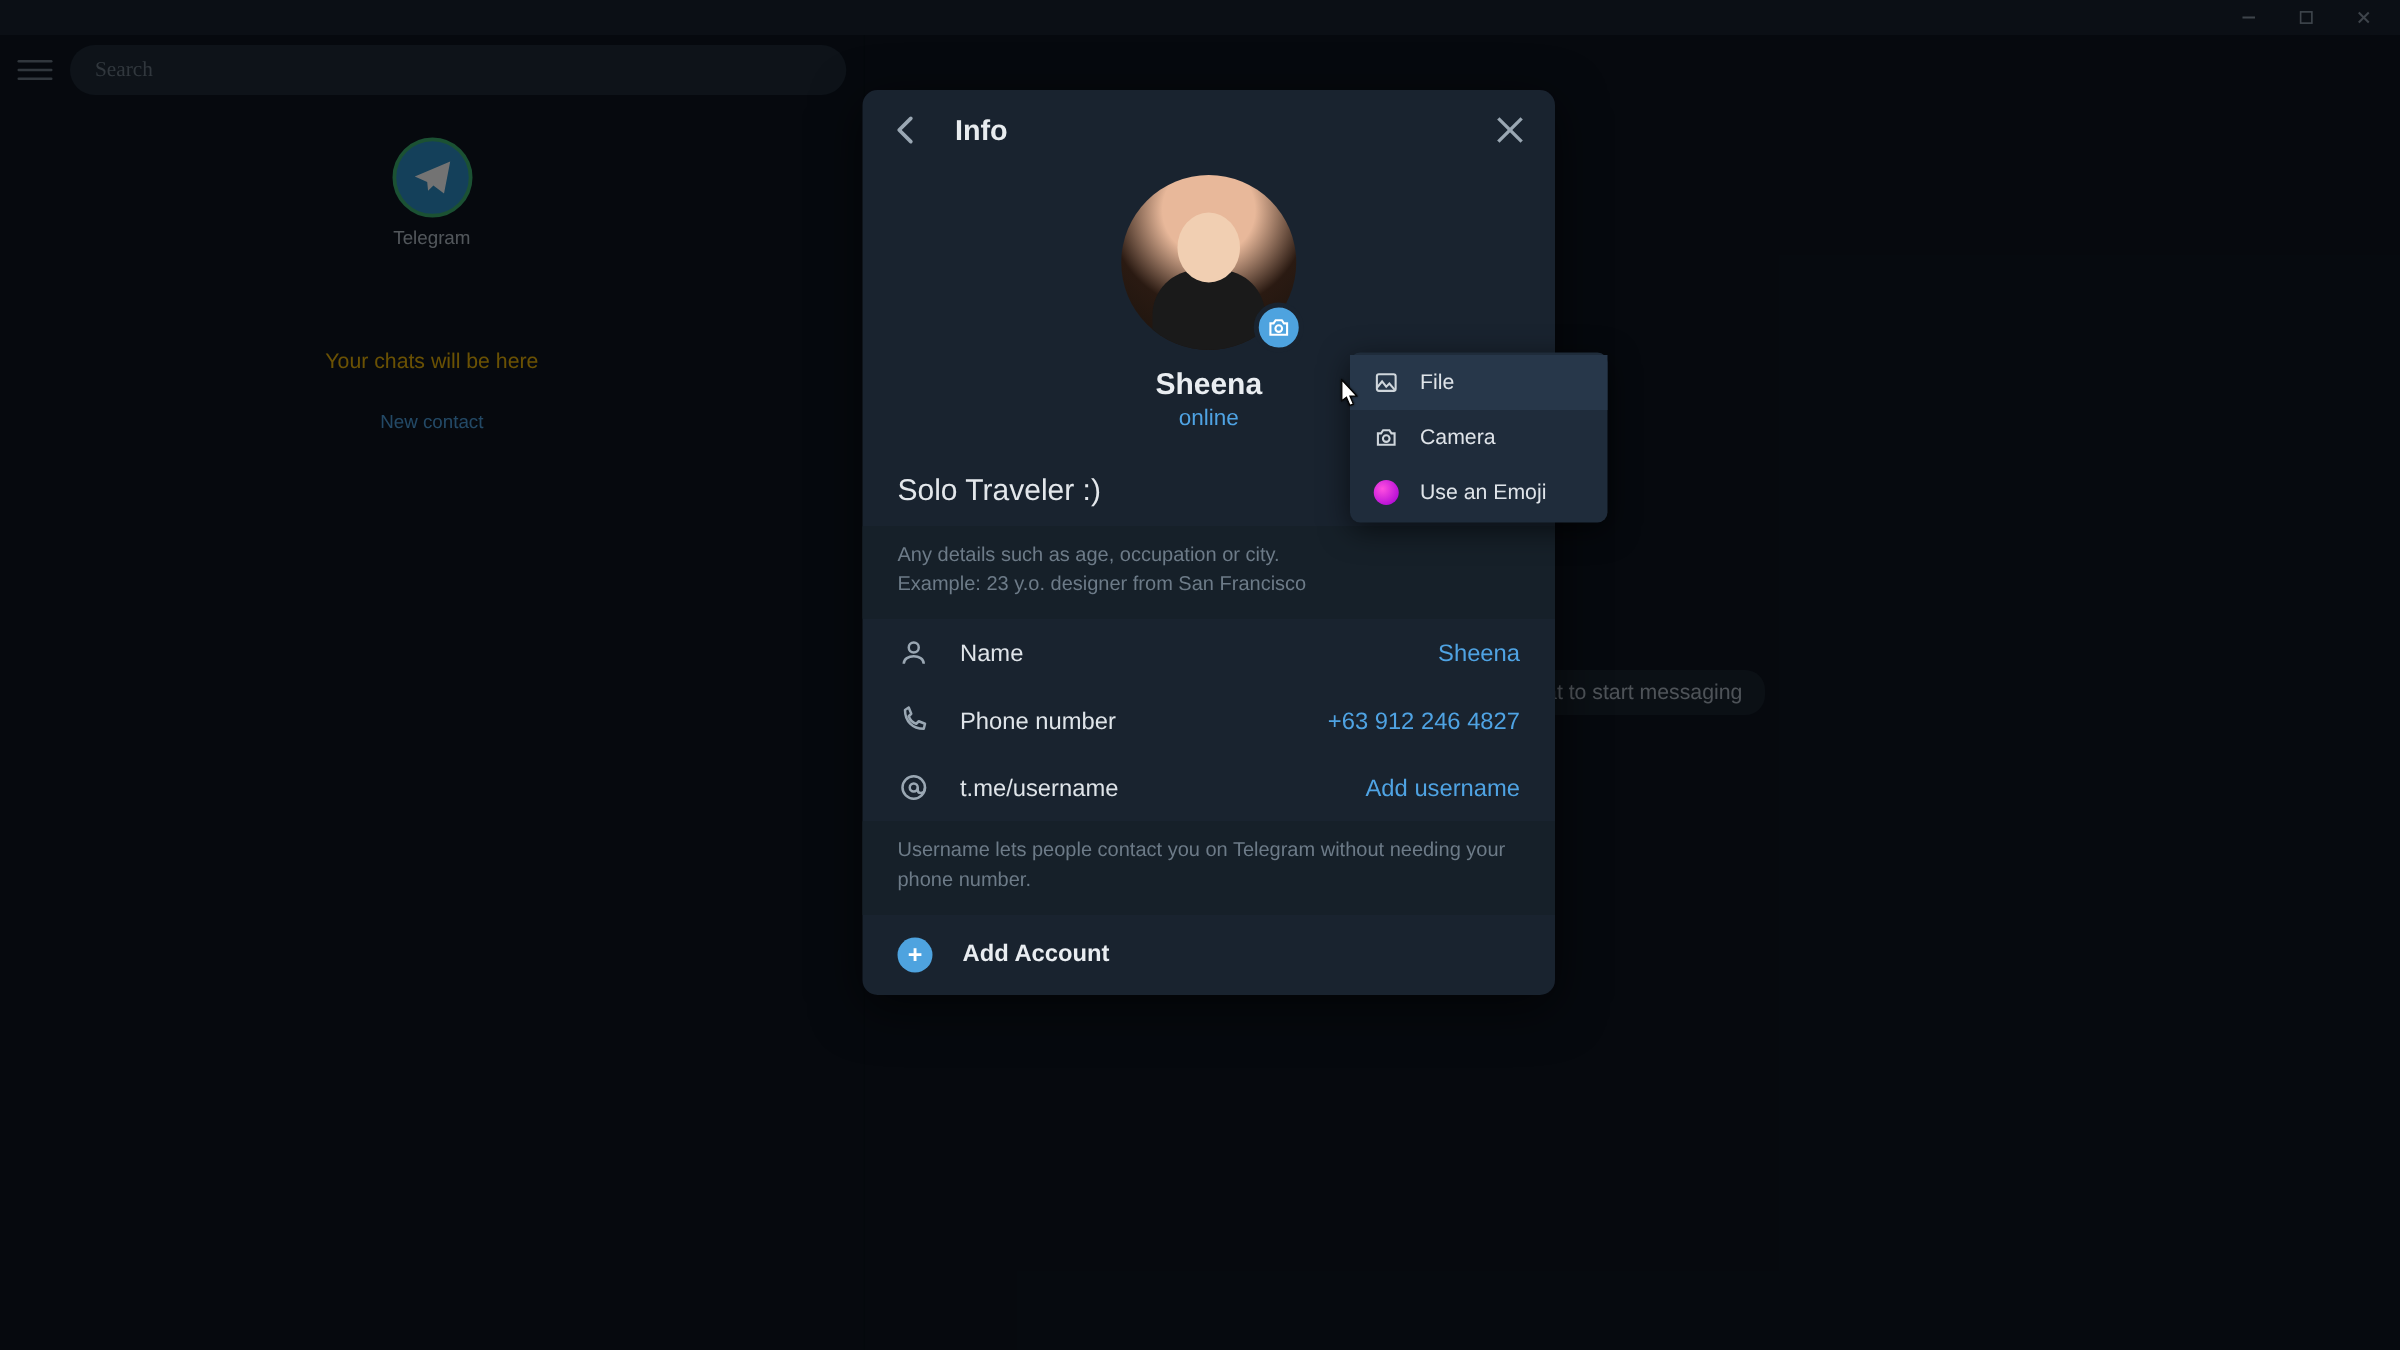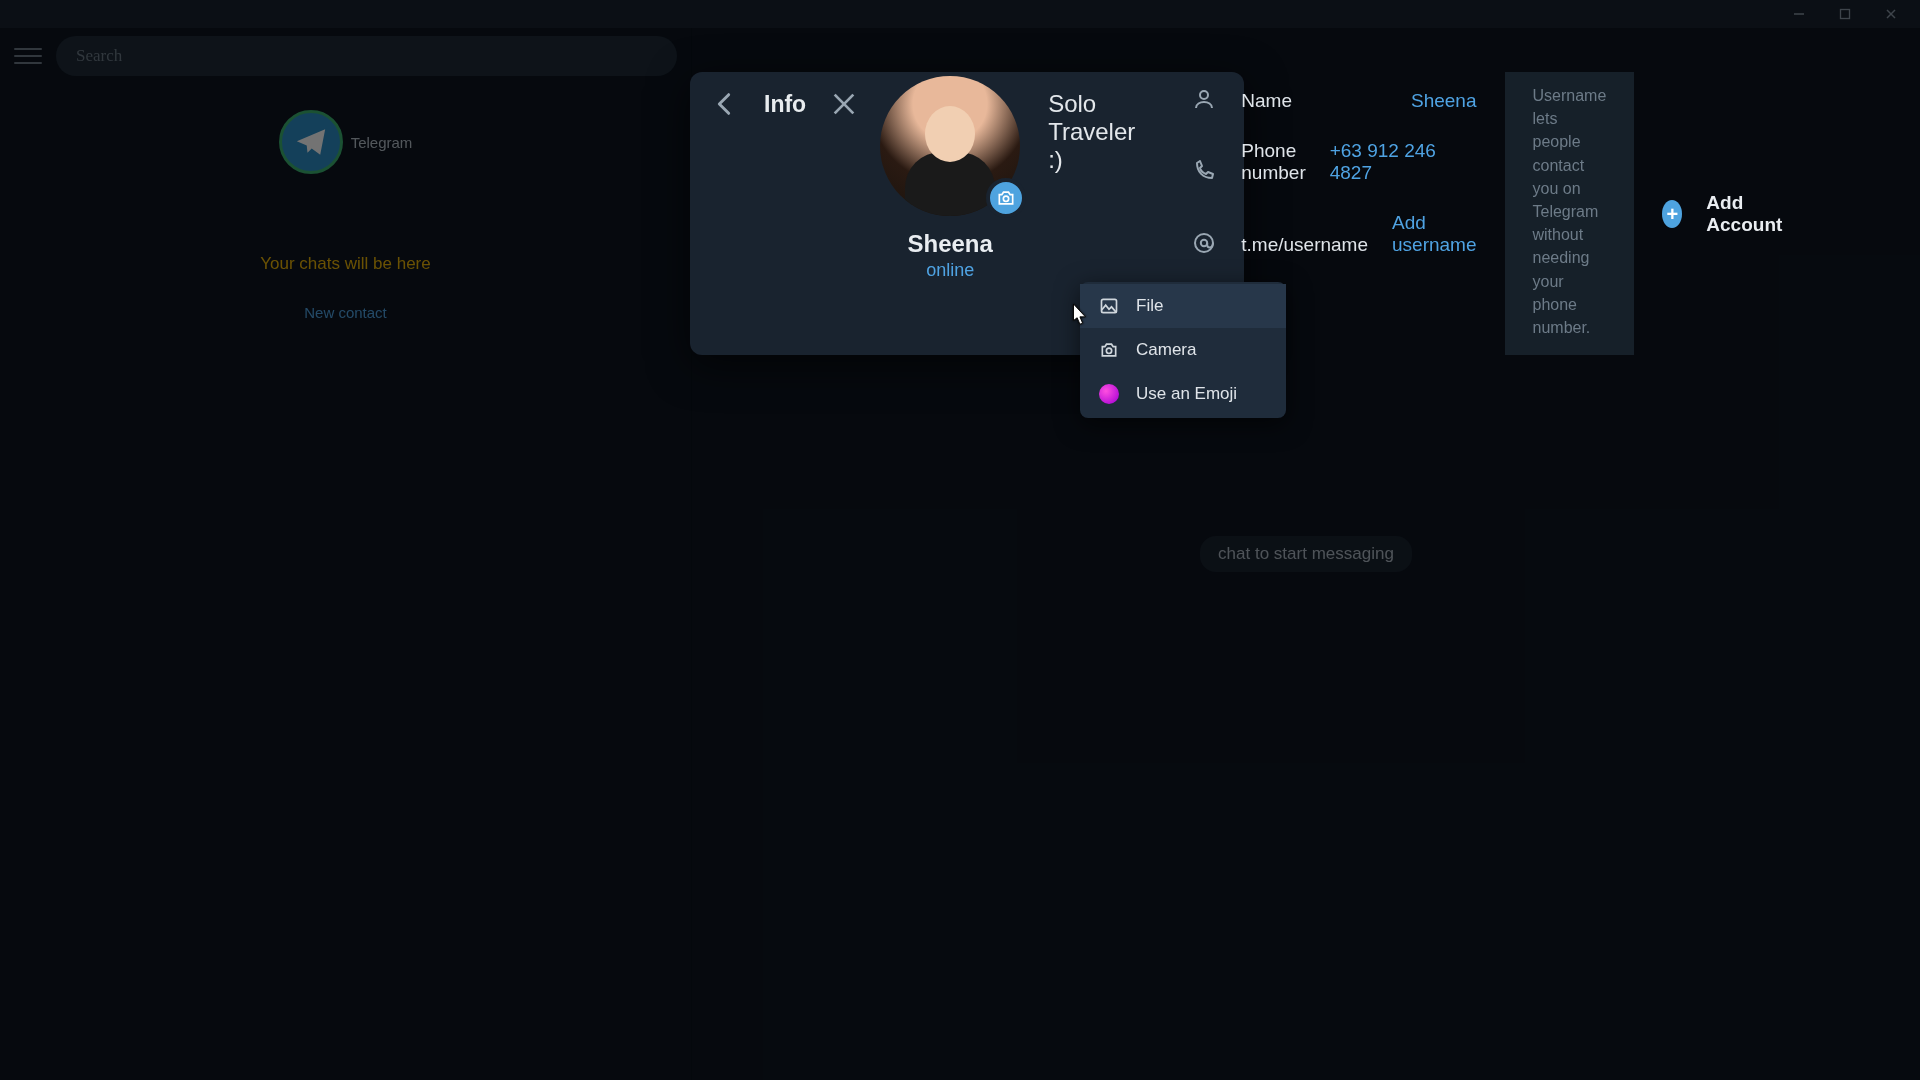--- a/index.html
+++ b/index.html
@@ -75,21 +75,21 @@
     background:var(--bg-search);color:var(--text-primary);
     padding:0 20px;font-size:17px;font-family:Liberation Serif, serif;
   }
   .search-input::placeholder{color:#6d7b88;}
 
   .sidebar-body{
     flex:1;display:flex;flex-direction:column;align-items:center;
     padding-top:26px;
   }
   .chat-tile{
-    display:flex;align-items:center;gap:8px;
+    display:flex;flex-direction:column;align-items:center;gap:8px;
   }
   .telegram-logo{
     width:64px;height:64px;border-radius:50%;
     border:3px solid var(--green);
     background:#2d8fc7;
     display:flex;align-items:center;justify-content:center;
   }
   .telegram-logo svg{width:34px;height:34px;fill:#fff;}
   .chat-tile-label{font-size:15px;color:#b7c1cb;}
 
@@ -113,21 +113,21 @@
   
   .modal{
     position:absolute;
     left:690px;top:72px;
     width:554px;
     background:var(--bg-modal);
     border-radius:12px;
     z-index:10;
     box-shadow:0 10px 40px rgba(0,0,0,0.6);
     overflow:visible;
-    display:flex;flex-direction:row;
+    display:flex;flex-direction:column;
   }
   .modal-header{
     height:64px;display:flex;align-items:center;padding:0 20px;gap:22px;
   }
   .modal-header .back-btn,
   .modal-header .close-btn{
     width:32px;height:32px;display:flex;align-items:center;justify-content:center;
     color:#9aa7b3;
   }
   .modal-header .title{
@@ -323,20 +323,24 @@
             <circle cx="12" cy="13" r="3.2" fill="none" stroke="currentColor" stroke-width="2"></circle>
           </svg>
       </div>
     </div>
     <div class="profile-name">Sheena</div>
     <div class="profile-status">online</div>
   </div>
 
   <div class="bio-field">Solo Traveler :)</div>
 
+  <div class="hint-block">
+    <div>Any details such as age, occupation or city.</div>
+    <div>Example: 23 y.o. designer from San Francisco</div>
+  </div>
 
   <div class="info-rows">
     <div class="info-row">
       <div class="row-icon">
         <svg viewBox="0 0 24 24">
             <circle cx="12" cy="8" r="4" fill="none" stroke="currentColor" stroke-width="2"></circle>
             <path d="M4 21c0-4 4-6 8-6s8 2 8 6" fill="none" stroke="currentColor" stroke-width="2"></path>
           </svg>
       </div>
       <div class="row-label">Name</div>

